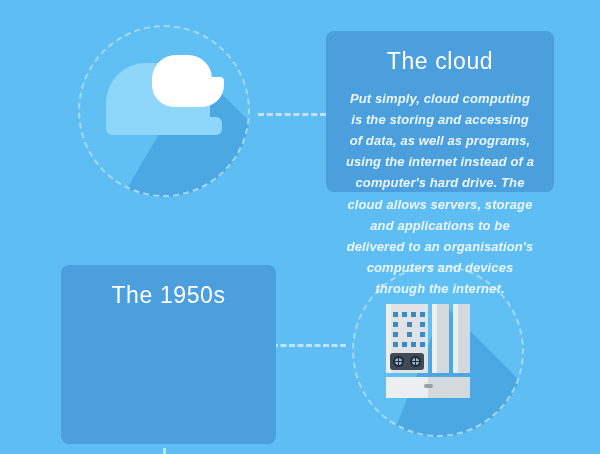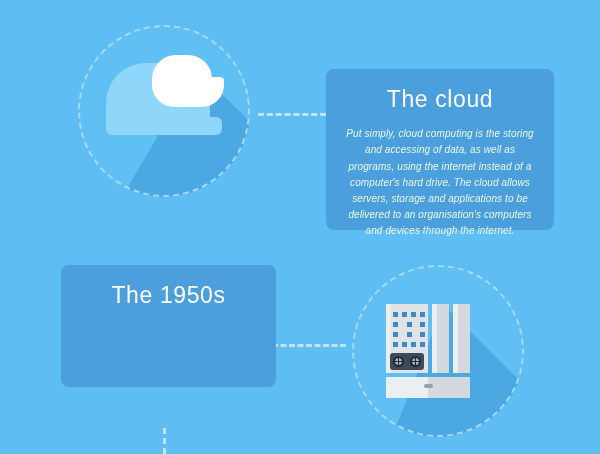--- a/index.html
+++ b/index.html
@@ -62,26 +62,27 @@
   }
   .panel-title {
     font-size: 23px;
     font-weight: 300;
     letter-spacing: 0.6px;
     margin: 0 0 14px 0;
     line-height: 1.1;
     color: #ffffff;
   }
   .panel-body {
-    font-size: 10px;
+    font-size: 13px;
     font-style: italic;
     line-height: 1.62;
     margin: 0;
     color: #eaf6ff;
     letter-spacing: 0.1px;
+    font-weight: bold;
   }
 
   
   .cloud-wrap {
     position: absolute;
     inset: 0;
   }
   .cloud-back {
     position: absolute;
     background: #8fd6fb;
@@ -227,22 +228,22 @@
       <div class="mf-cab" style="left:101px; top:39px; width:17px; height:69px;"></div>
       <div class="mf-cab-lt" style="left:101px; top:39px; width:5px; height:69px;"></div>
 
       <div class="mf-base" style="left:34px; top:112px; width:84px; height:21px;"></div>
       <div class="mf-base-lt" style="left:34px; top:112px; width:42px; height:21px;"></div>
       <div class="mf-handle" style="left:72px; top:119px; width:9px; height:4px;"></div>
     </div>
   </div>
   <div class="circle" style="left:352px; top:265px; width:172px; height:172px;"></div>
 
-  <div class="panel" style="left:326px; top:31px; width:228px; height:161px;margin-top:38px;">
+  <div class="panel" style="left:326px; top:31px; width:228px; height:161px;">
     <h2 class="panel-title">The cloud</h2>
     <p class="panel-body">Put simply, cloud computing is the storing and accessing of data, as well as programs, using the internet instead of a computer's hard drive. The cloud allows servers, storage and applications to be delivered to an organisation's computers and devices through the internet.</p>
   </div>
 
-  <div class="panel" style="left:61px; top:265px; width:215px; height:122px;">
+  <div class="panel" style="left:61px; top:265px; width:215px; height:179px;">
     <h2 class="panel-title">The 1950s</h2>
   </div>
 
 </div>
 
 </body></html>

